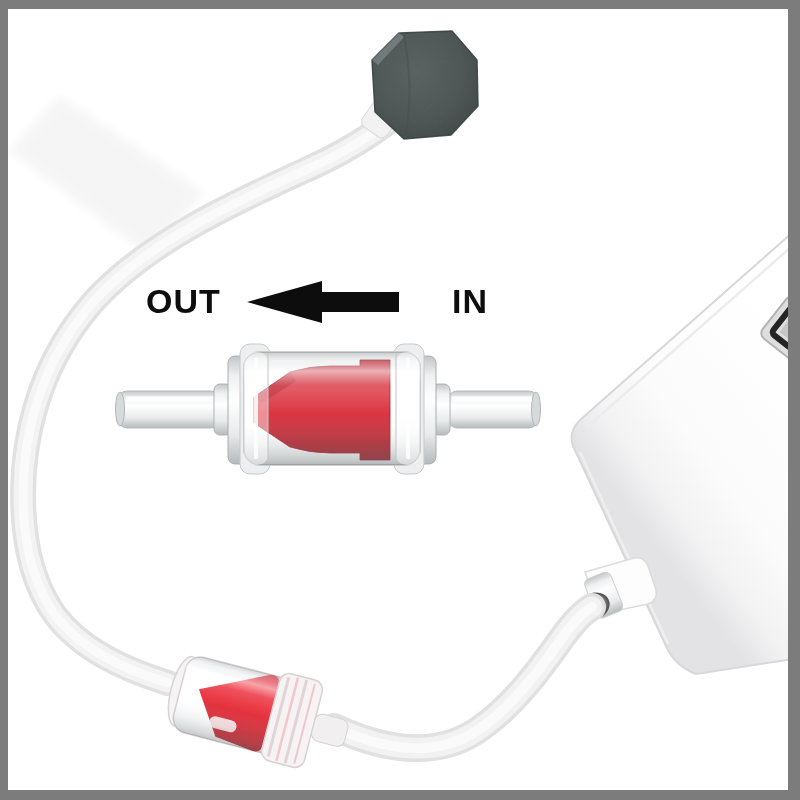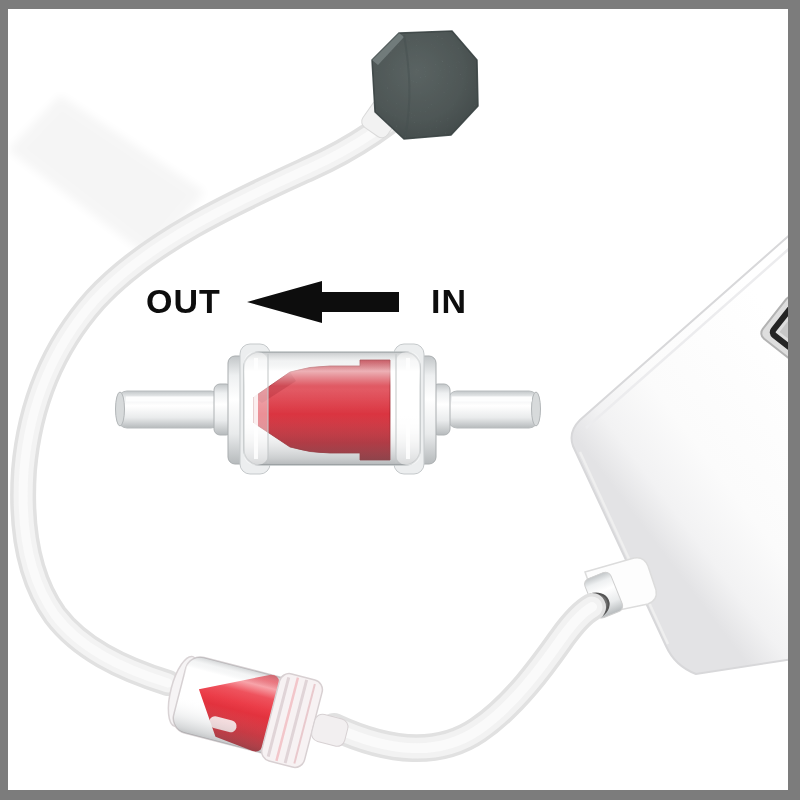--- a/index.html
+++ b/index.html
@@ -18,21 +18,21 @@
   #photo-svg{position:absolute;left:0;top:0;}
   .label{
     position:absolute;
     font-weight:700;
     font-size:34px;
     color:#0d0d0d;
     letter-spacing:1px;
     line-height:1;
   }
   #out-label{left:146px;top:284px;}
-  #in-label{left:431px;top:284px;}
+  #in-label{left:452px;top:284px;}
 </style>
 </head>
 <body>
 
 <div id="stage">
 
   <svg id="photo-svg" width="800" height="800" viewBox="0 0 800 800">
     <defs>
 
       <linearGradient id="glassV" x1="0" y1="0" x2="0" y2="1">

